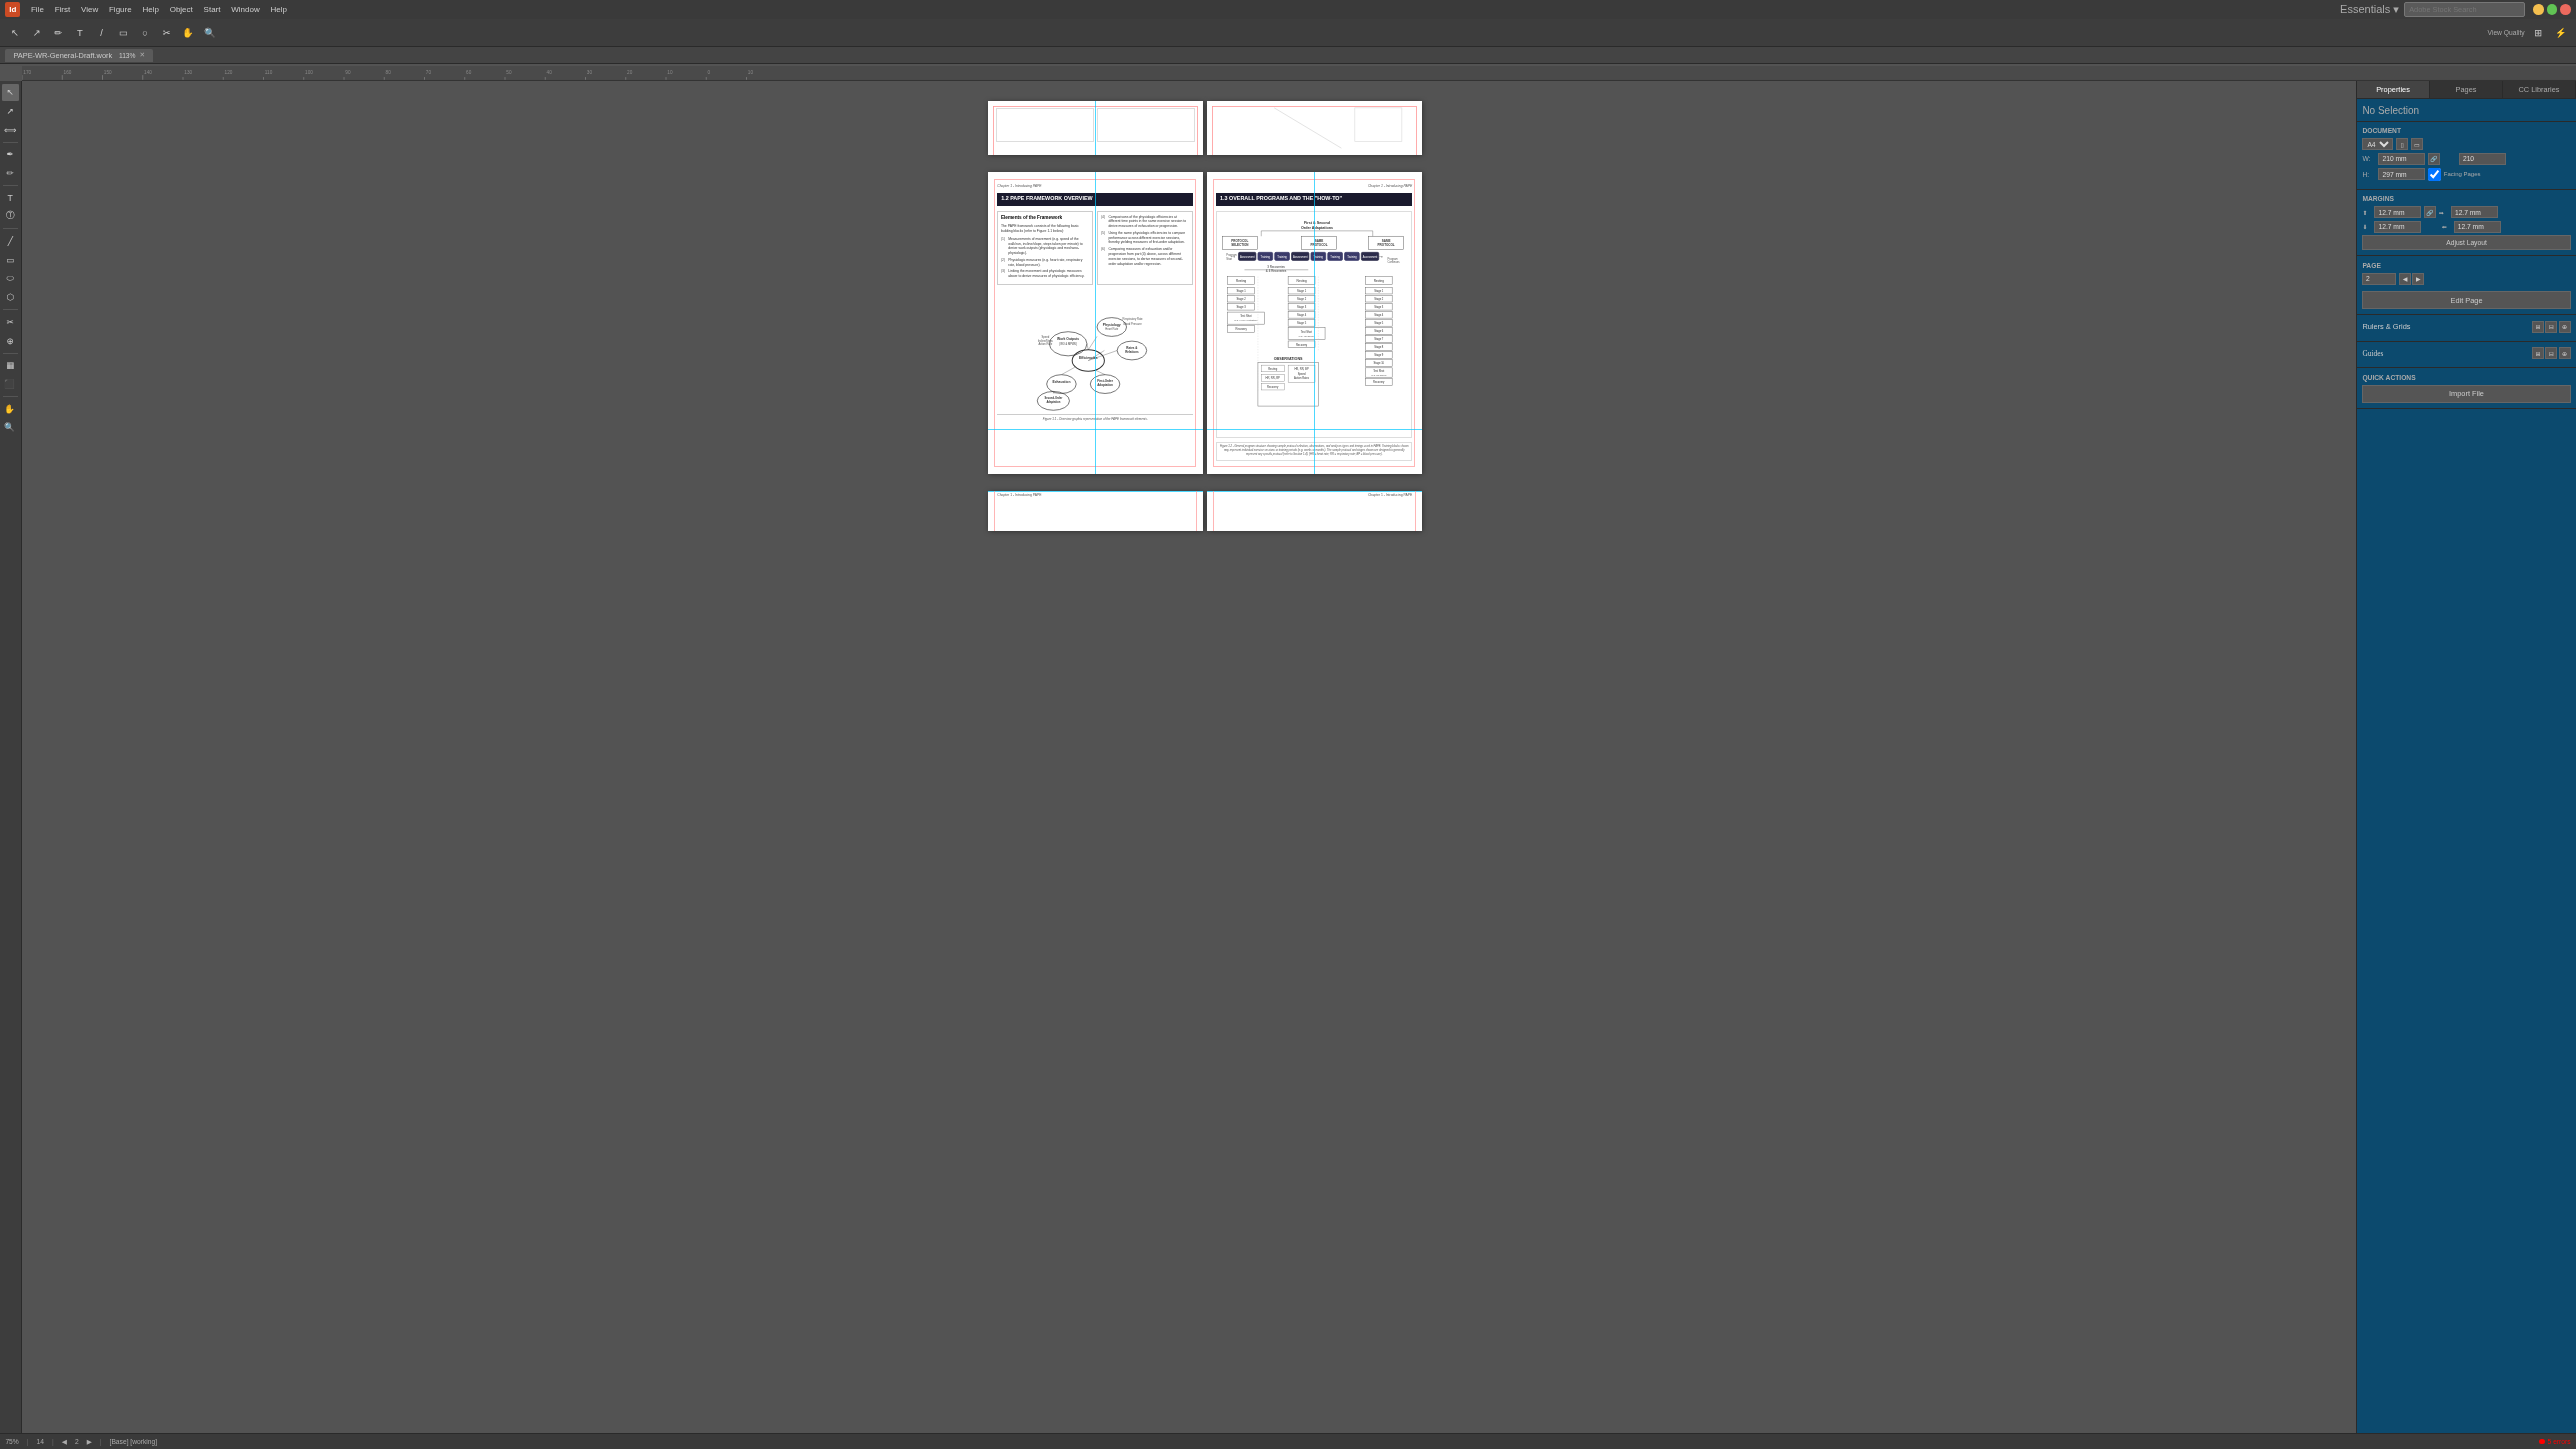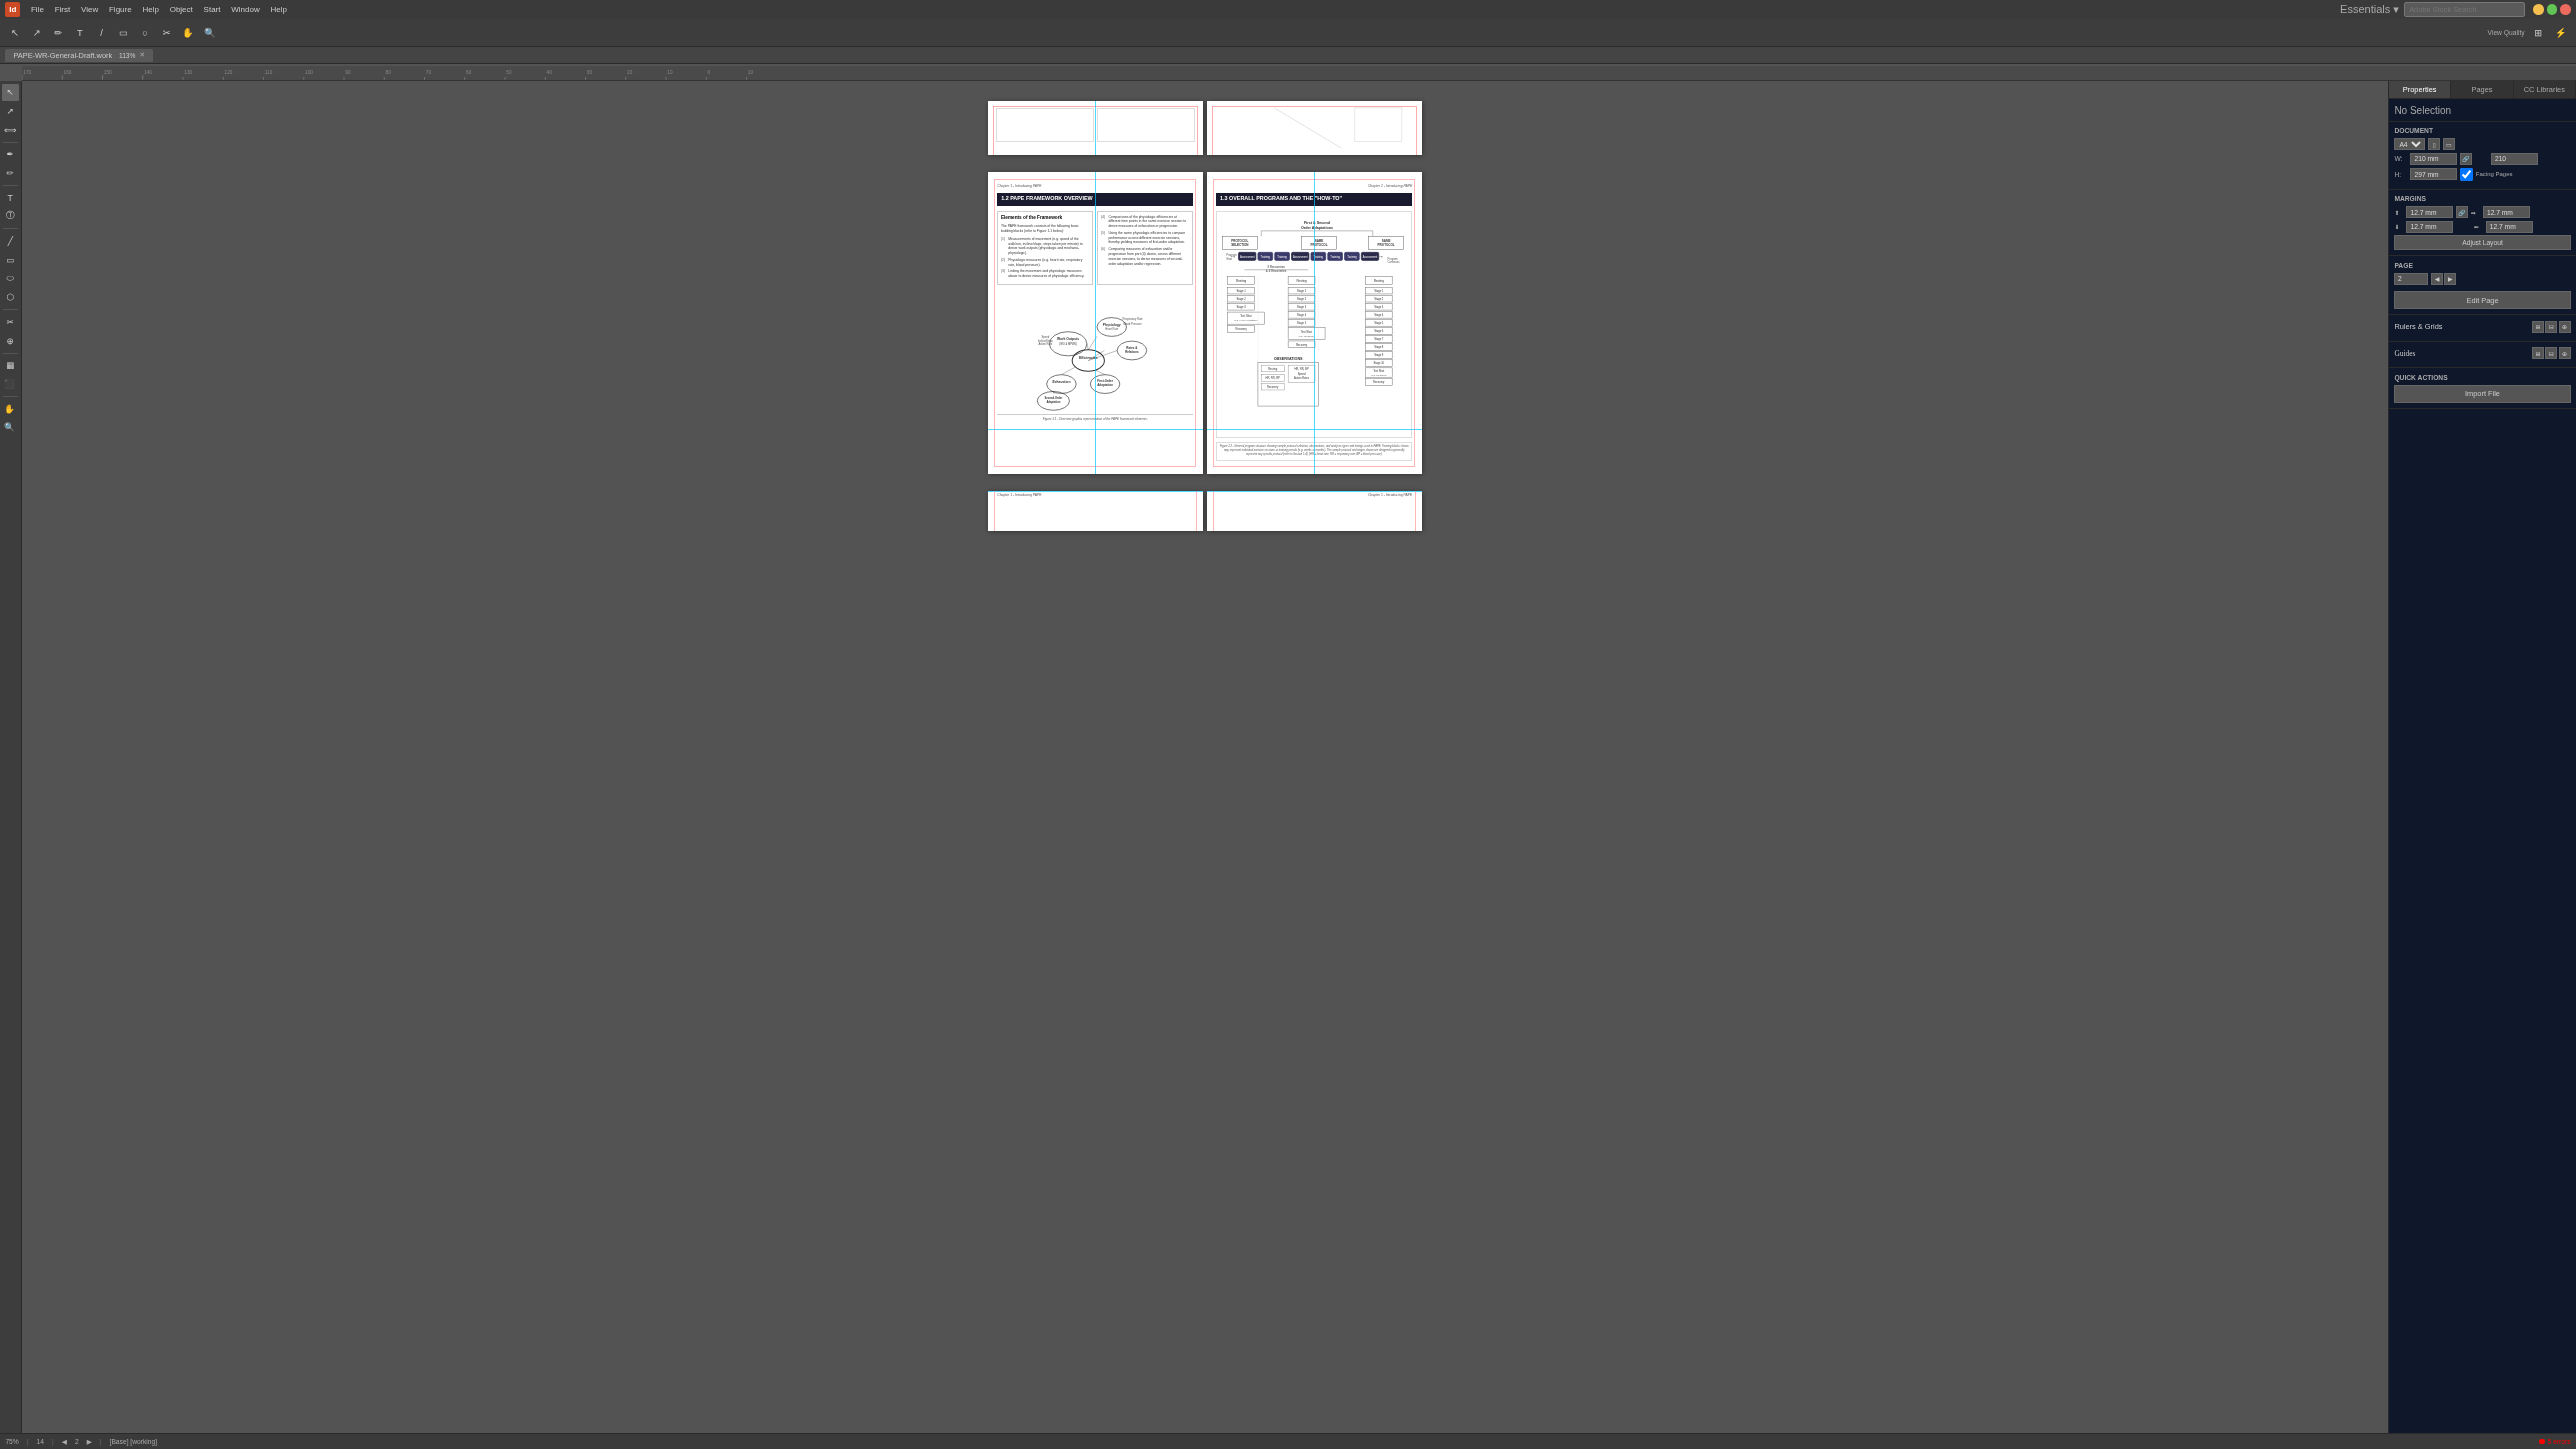--- a/index.html
+++ b/index.html
@@ -155,23 +155,23 @@
       font-size: 8.7px;
       border-radius: 1.3px;
     }
     .tool-btn.active { background: #666; }
 
     
     #right-panel {
       position: absolute;
       right: 0;
       top: 81px;
-      width: 188px;
+      width: 220px;
       bottom: 16px;
-      background: #0f172a;
+      background: #0c4a6e;
       border-left: 0.7px solid #2a2a2a;
       z-index: 50;
       overflow-y: auto;
     }
     .panel-tabs {
       display: flex;
       background: #333;
       border-bottom: 0.7px solid #2a2a2a;
     }
     .panel-tab {

